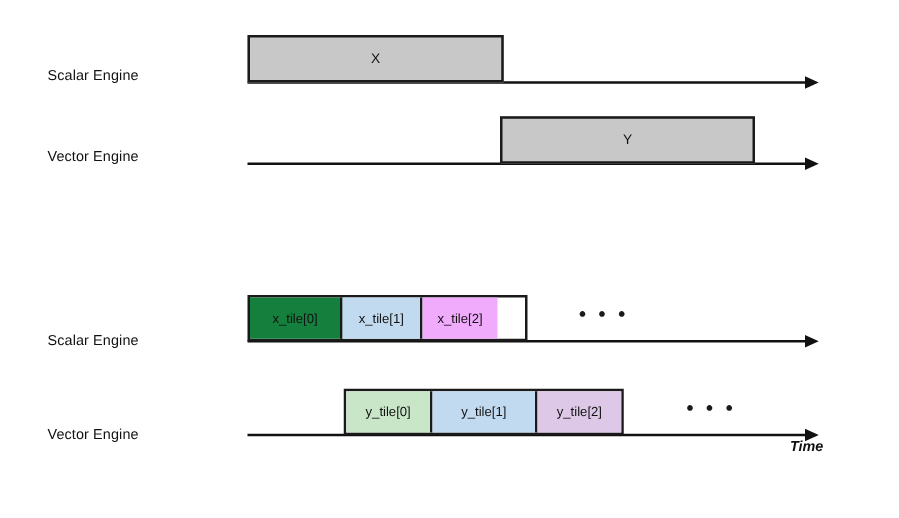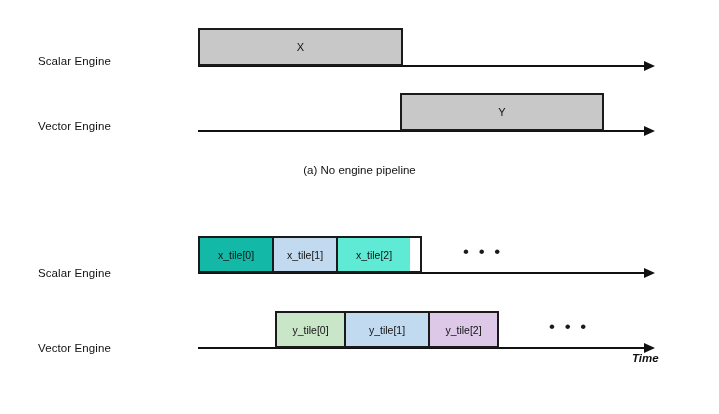--- a/index.html
+++ b/index.html
@@ -117,35 +117,34 @@
 
   <div class="row-label" style="left:38px; top:103px;">Vector Engine</div>
 
   <div class="axis" style="left:198px; top:130px; width:446px;"></div>
   <div class="axis-head" style="left:644px; top:126px;"></div>
 
   <div class="block" style="left:400px; top:93px; width:204px; height:38px; background:#c8c8c8;">
     <span>Y</span>
   </div>
 
-  <div class="caption" style="top:164px;">(a) No engine pipeline</div>
 
   <div class="row-label" style="left:38px; top:250px;">Scalar Engine</div>
 
   <div class="axis" style="left:198px; top:272px; width:446px;"></div>
   <div class="axis-head" style="left:644px; top:268px;"></div>
 
   <div class="tile-strip" style="left:198px; top:236px; width:224px; height:37px;">
-    <div class="tile" style="width:74px; background:#14b8a6;">
+    <div class="tile" style="width:74px; background:#15803d;">
       <span>x_tile[0]</span>
     </div>
     <div class="tile" style="width:64px; background:#c2daf0;">
       <span>x_tile[1]</span>
     </div>
-    <div class="tile" style="width:72px; background:#5eead4;">
+    <div class="tile" style="width:60px; background:#f0abfc;">
       <span>x_tile[2]</span>
     </div>
   </div>
 
   <div class="ellipsis" style="left:463px; top:243px;">• • •</div>
 
   <div class="row-label" style="left:38px; top:325px;">Vector Engine</div>
 
   <div class="axis" style="left:198px; top:347px; width:446px;"></div>
   <div class="axis-head" style="left:644px; top:343px;"></div>

